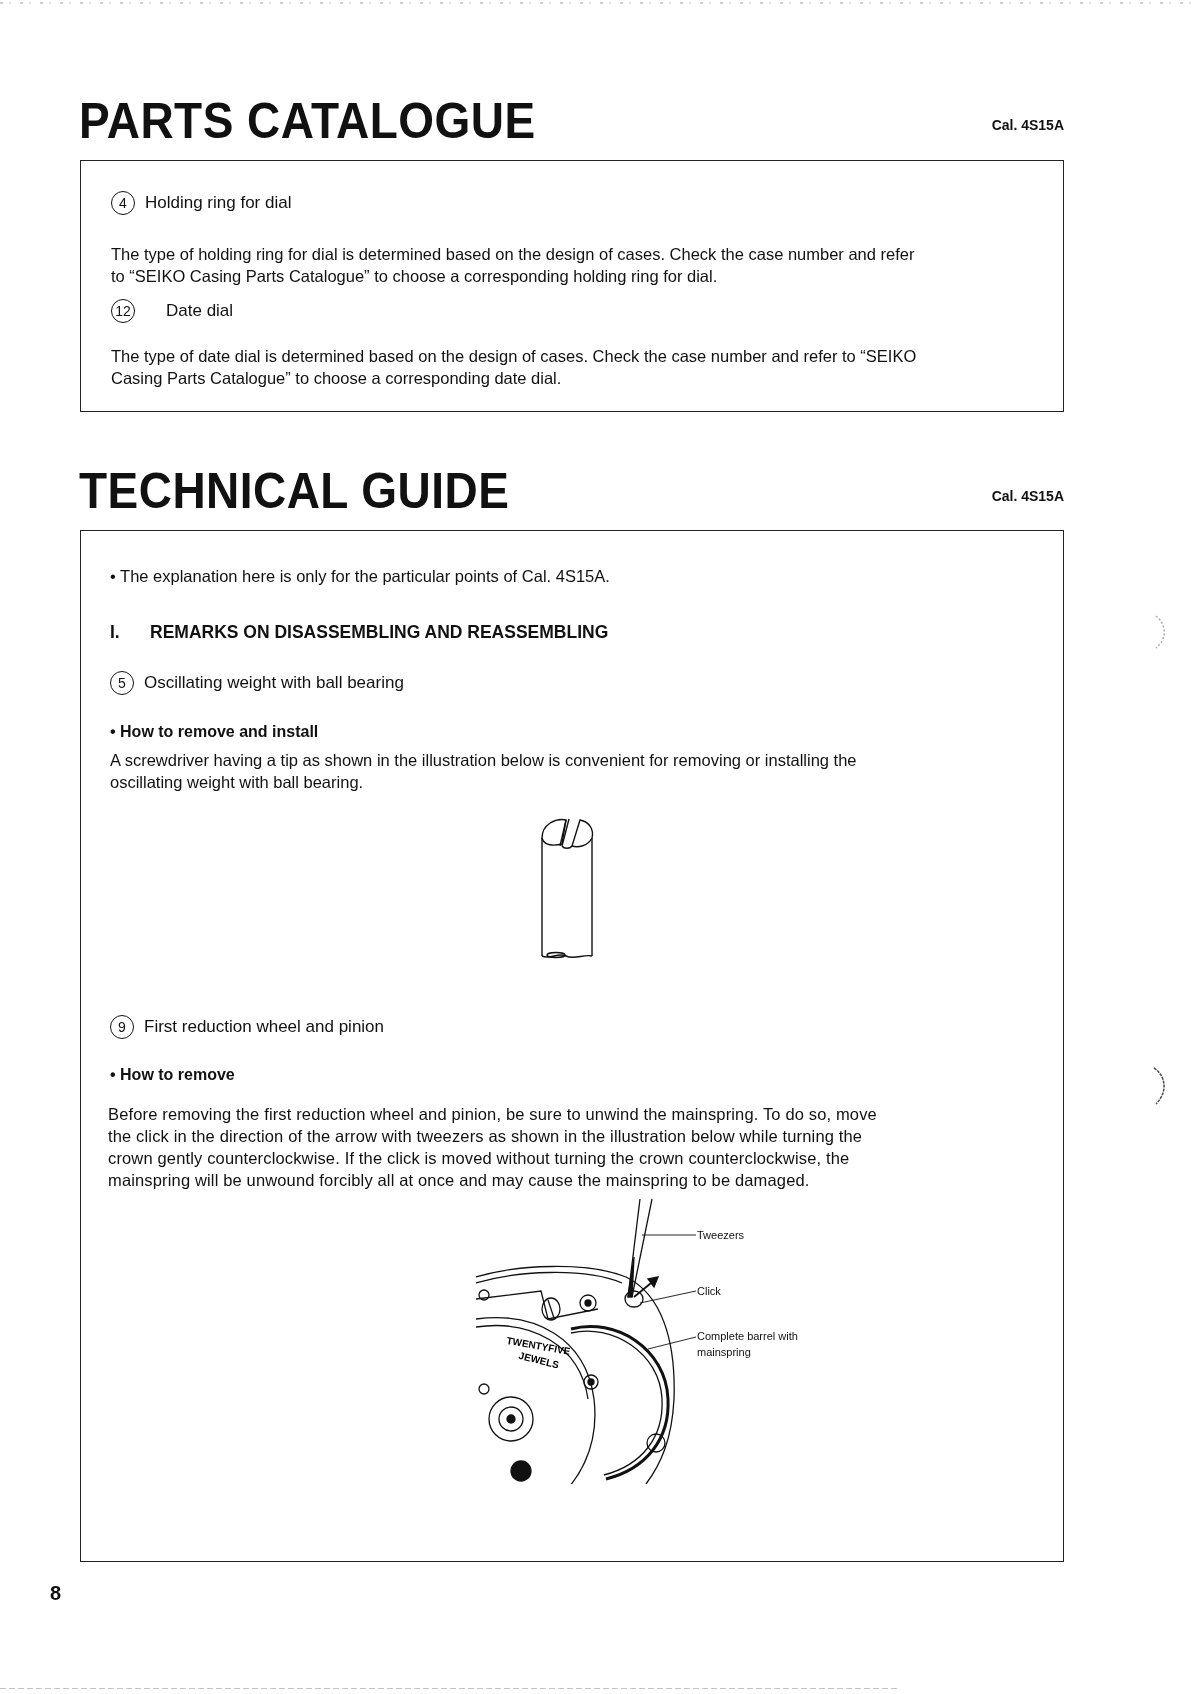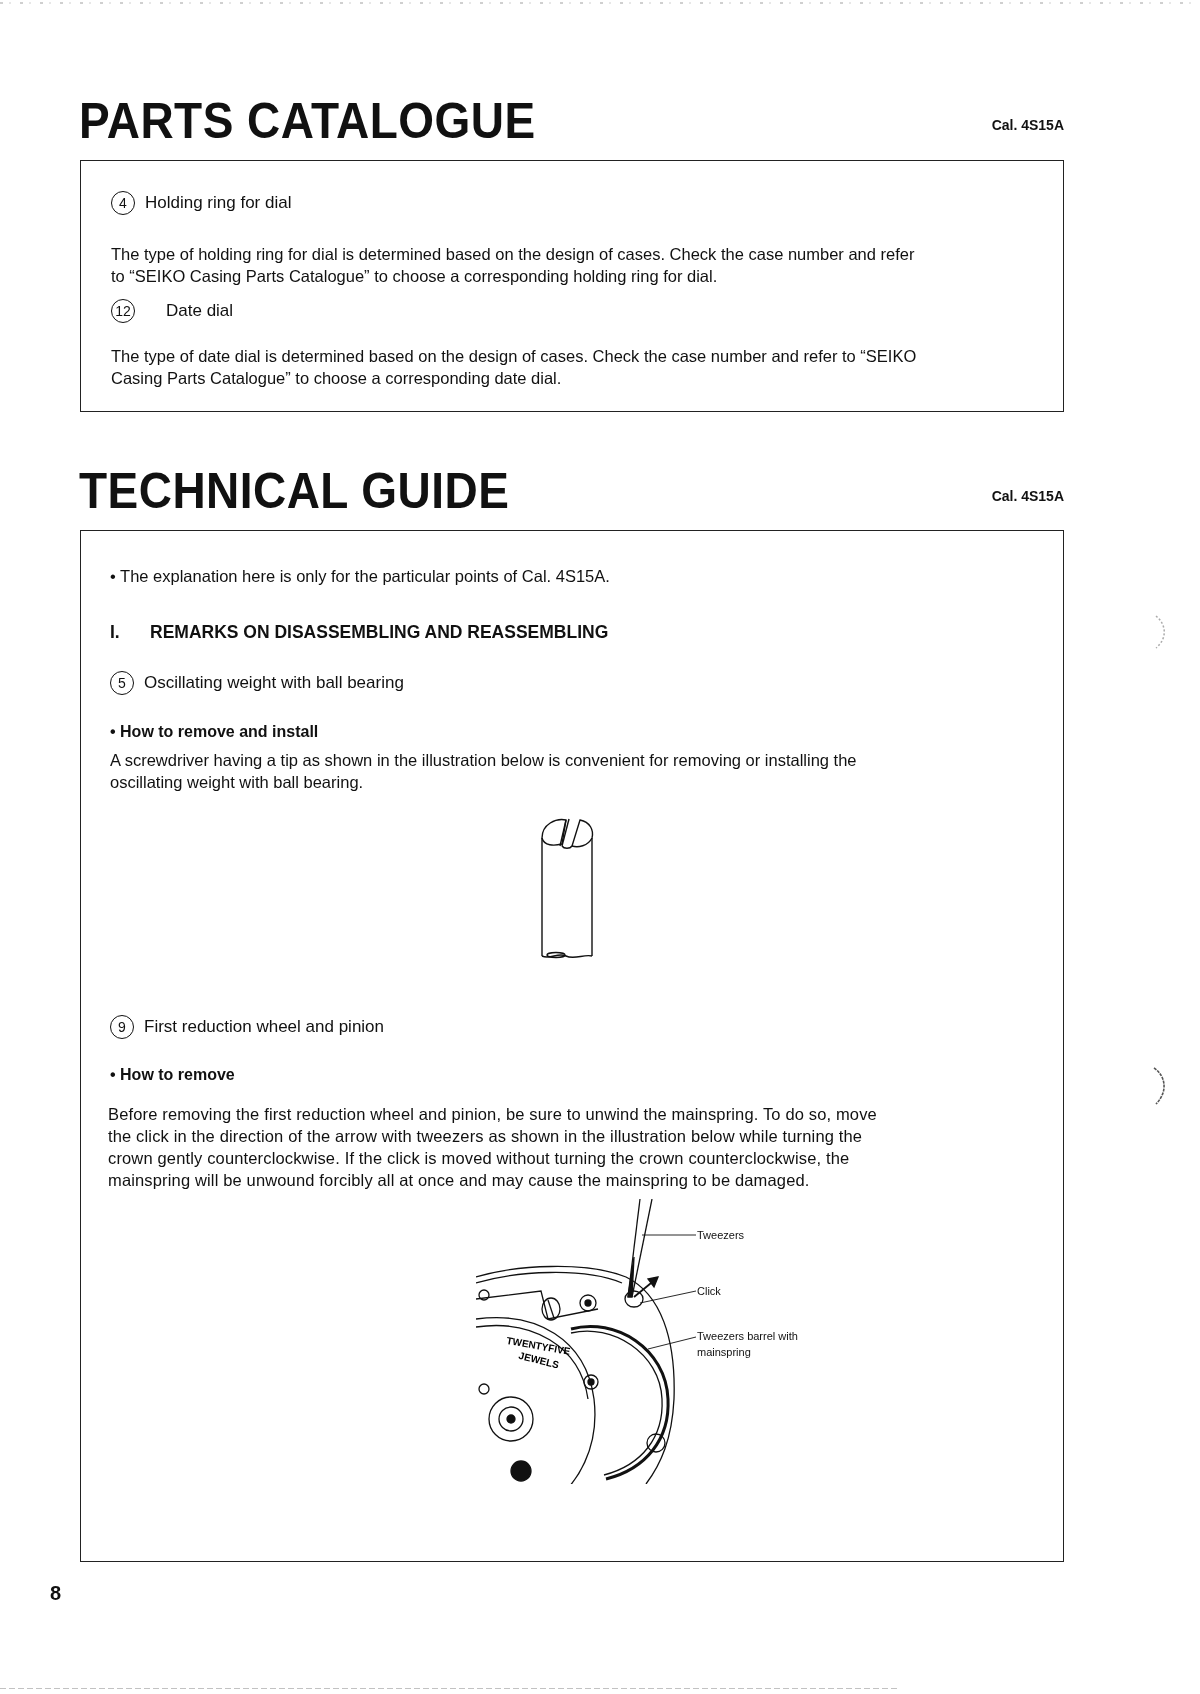--- a/index.html
+++ b/index.html
@@ -168,21 +168,21 @@
       <path d="M164 104 L220 92" stroke-width="0.9"></path>
       <path d="M172 150 L220 138" stroke-width="0.9"></path>
     </g>
     <text x="30" y="150" font-family="Liberation Sans, sans-serif" font-size="10" font-weight="bold" transform="rotate(10 60 148)">TWENTYFIVE</text>
     <text x="42" y="164" font-family="Liberation Sans, sans-serif" font-size="10" font-weight="bold" transform="rotate(14 60 162)">JEWELS</text>
   </svg>
 
   <div class="illus-label" style="left:616px; top:696px;">Tweezers</div>
   <div class="illus-label" style="left:616px; top:752px;">Click</div>
   <div class="illus-label" style="left:616px; top:797px;">
-    <span>Tweezers barrel with</span><br>
+    <span>Complete barrel with</span><br>
     <span>mainspring</span>
   </div>
 </div>
 
 <div class="page-number">8</div>
 
 <svg class="margin-mark" style="left:1152px; top:612px;" width="20" height="40">
   <path d="M4 4 C14 12, 16 26, 4 36" fill="none" stroke="#aaa" stroke-width="1.5" stroke-dasharray="2 2"></path>
 </svg>
 <svg class="margin-mark" style="left:1150px; top:1064px;" width="20" height="44">

